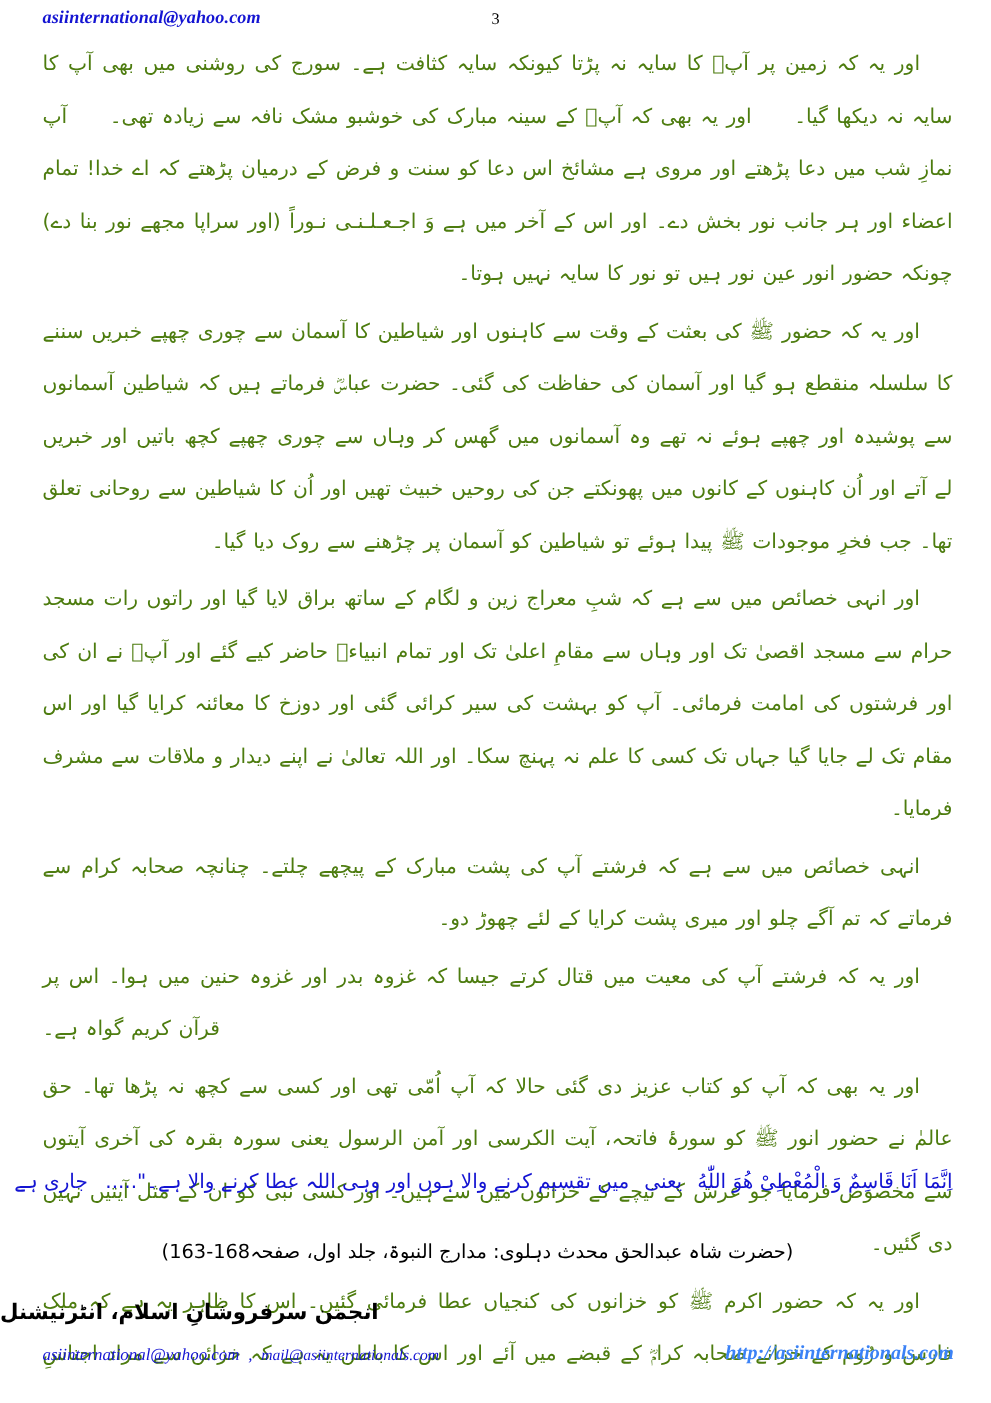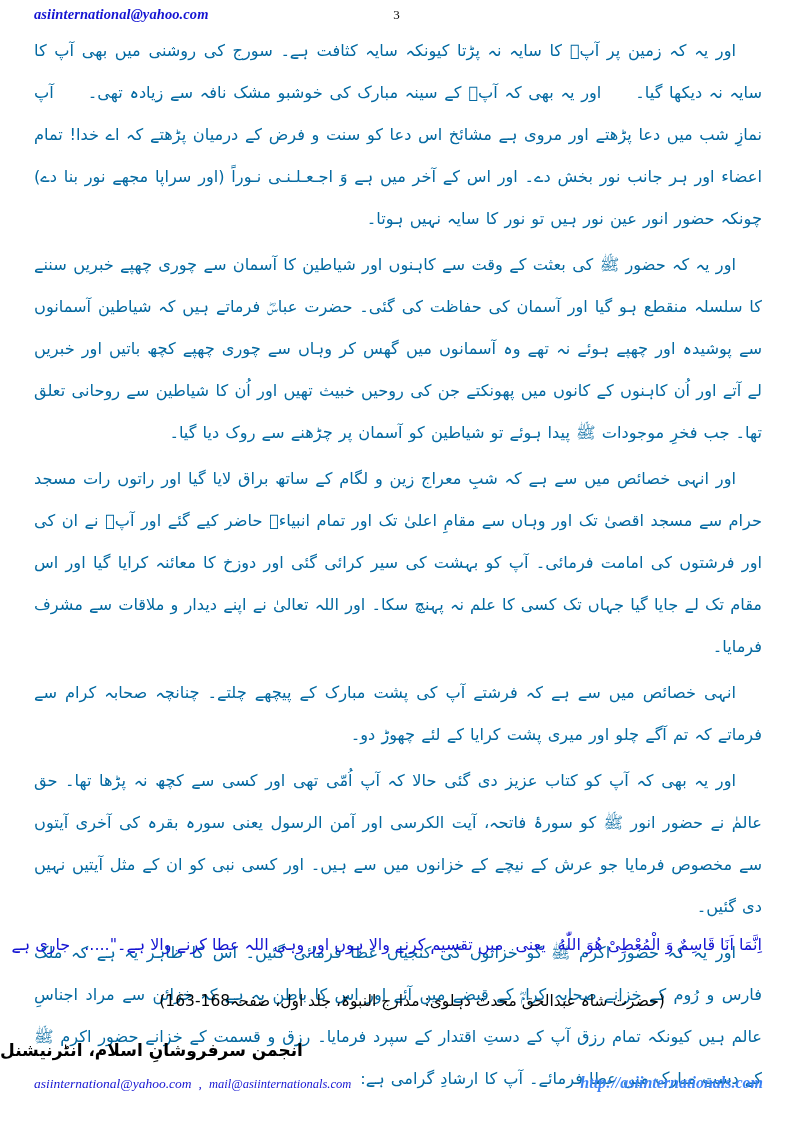--- a/index.html
+++ b/index.html
@@ -59,21 +59,21 @@
     top: 30px;
     width: 728px;
     direction: rtl;
     text-align: justify;
   }
   .para {
     font-family: "DejaVu Sans", sans-serif;
     direction: rtl;
     text-align: justify;
     text-align-last: right;
-    color: #0369a1;
+    color: #4d7c0f;
     font-size: 16.2px;
     line-height: 42px;
     margin: 0 0 4px 0;
     unicode-bidi: plaintext;
     word-spacing: 1px;
   }
   .para .lead-gap {
     display: inline-block;
     width: 26px;
   }
@@ -103,21 +103,21 @@
     display: inline-block;
     width: 12px;
   }
   .hadith-line .jari {
     margin-right: 14px;
   }
 
   
   .citation {
     position: absolute;
-    left: 48px;
+    left: 18px;
     top: 986px;
     width: 728px;
     direction: rtl;
     text-align: center;
     font-family: "DejaVu Sans", sans-serif;
     font-size: 15.5px;
     line-height: 30px;
     color: #000000;
     white-space: nowrap;
   }
@@ -191,20 +191,21 @@
   <div class="body-area">
 
     <p class="para"><span class="lead-gap"></span><span>اور یہ کہ زمین پر آپؐ کا سایہ نہ پڑتا کیونکہ سایہ کثافت ہے۔ سورج کی روشنی میں بھی آپ کا سایہ نہ دیکھا گیا۔</span><span class="mid-gap"></span><span>اور یہ بھی کہ آپؐ کے سینہ مبارک کی خوشبو مشک نافہ سے زیادہ تھی۔</span><span class="mid-gap"></span><span>آپ نمازِ شب میں دعا پڑھتے اور مروی ہے مشائخ اس دعا کو سنت و فرض کے درمیان پڑھتے کہ اے خدا! تمام اعضاء اور ہر جانب نور بخش دے۔ اور اس کے آخر میں ہے وَ اجـعـلـنـی نـوراً (اور سراپا مجھے نور بنا دے) چونکہ حضور انور عین نور ہیں تو نور کا سایہ نہیں ہوتا۔</span></p>
 
     <p class="para"><span class="lead-gap"></span><span>اور یہ کہ حضور ﷺ کی بعثت کے وقت سے کاہنوں اور شیاطین کا آسمان سے چوری چھپے خبریں سننے کا سلسلہ منقطع ہو گیا اور آسمان کی حفاظت کی گئی۔ حضرت عباسؓ فرماتے ہیں کہ شیاطین آسمانوں سے پوشیدہ اور چھپے ہوئے نہ تھے وہ آسمانوں میں گھس کر وہاں سے چوری چھپے کچھ باتیں اور خبریں لے آتے اور اُن کاہنوں کے کانوں میں پھونکتے جن کی روحیں خبیث تھیں اور اُن کا شیاطین سے روحانی تعلق تھا۔ جب فخرِ موجودات ﷺ پیدا ہوئے تو شیاطین کو آسمان پر چڑھنے سے روک دیا گیا۔</span></p>
 
     <p class="para"><span class="lead-gap"></span><span>اور انہی خصائص میں سے ہے کہ شبِ معراج زین و لگام کے ساتھ براق لایا گیا اور راتوں رات مسجد حرام سے مسجد اقصیٰ تک اور وہاں سے مقامِ اعلیٰ تک اور تمام انبیاءؑ حاضر کیے گئے اور آپؐ نے ان کی اور فرشتوں کی امامت فرمائی۔ آپ کو بہشت کی سیر کرائی گئی اور دوزخ کا معائنہ کرایا گیا اور اس مقام تک لے جایا گیا جہاں تک کسی کا علم نہ پہنچ سکا۔ اور اللہ تعالیٰ نے اپنے دیدار و ملاقات سے مشرف فرمایا۔</span></p>
 
     <p class="para"><span class="lead-gap"></span><span>انہی خصائص میں سے ہے کہ فرشتے آپ کی پشت مبارک کے پیچھے چلتے۔ چنانچہ صحابہ کرام سے فرماتے کہ تم آگے چلو اور میری پشت کرایا کے لئے چھوڑ دو۔</span></p>
 
+    <p class="para end-left"><span class="lead-gap"></span><span>اور یہ کہ فرشتے آپ کی معیت میں قتال کرتے جیسا کہ غزوہ بدر اور غزوہ حنین میں ہوا۔ اس پر قرآن کریم گواہ ہے۔</span></p>
 
     <p class="para"><span class="lead-gap"></span><span>اور یہ بھی کہ آپ کو کتاب عزیز دی گئی حالا کہ آپ اُمّی تھی اور کسی سے کچھ نہ پڑھا تھا۔ حق عالمٰ نے حضور انور ﷺ کو سورۂ فاتحہ، آیت الکرسی اور آمن الرسول یعنی سورہ بقرہ کی آخری آیتوں سے مخصوص فرمایا جو عرش کے نیچے کے خزانوں میں سے ہیں۔ اور کسی نبی کو ان کے مثل آیتیں نہیں دی گئیں۔</span></p>
 
     <p class="para"><span class="lead-gap"></span><span>اور یہ کہ حضور اکرم ﷺ کو خزانوں کی کنجیاں عطا فرمائی گئیں۔ اس کا ظاہر یہ ہے کہ ملک فارس و رُوم کے خزانے صحابہ کرامؓ کے قبضے میں آئے اور اس کا باطن یہ ہے کہ خزائن سے مراد اجناسِ عالم ہیں کیونکہ تمام رزق آپ کے دستِ اقتدار کے سپرد فرمایا۔ رزق و قسمت کے خزانے حضور اکرم ﷺ کے دستِ مبارک میں عطا فرمائے۔ آپ کا ارشادِ گرامی ہے:</span></p>
 
   </div>
 
   <div class="hadith-line">
     <span>اِنَّمَا اَنَا قَاسِمٌ وَ الْمُعْطِیْ هُوَ اللّٰهُ</span><span class="gap-sm"></span><span>یعنی</span><span class="gap-sm"></span><span>میں تقسیم کرنے والا ہوں اور وہی اللہ عطا کرنے والا ہے۔"</span><span>.....</span><span class="jari">جاری ہے</span>
   </div>

